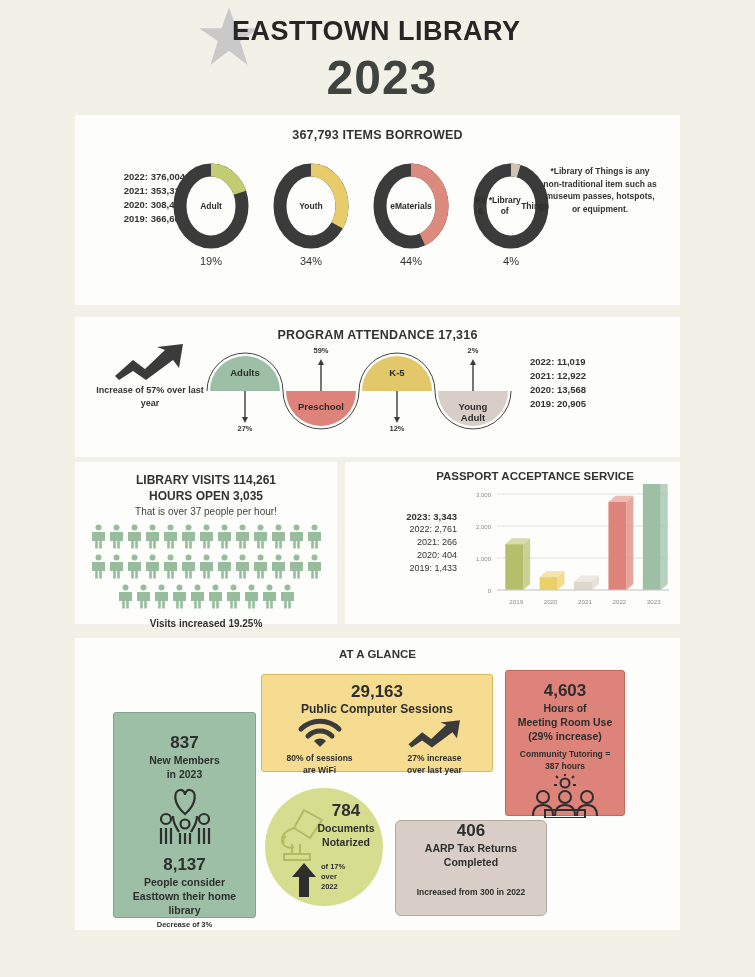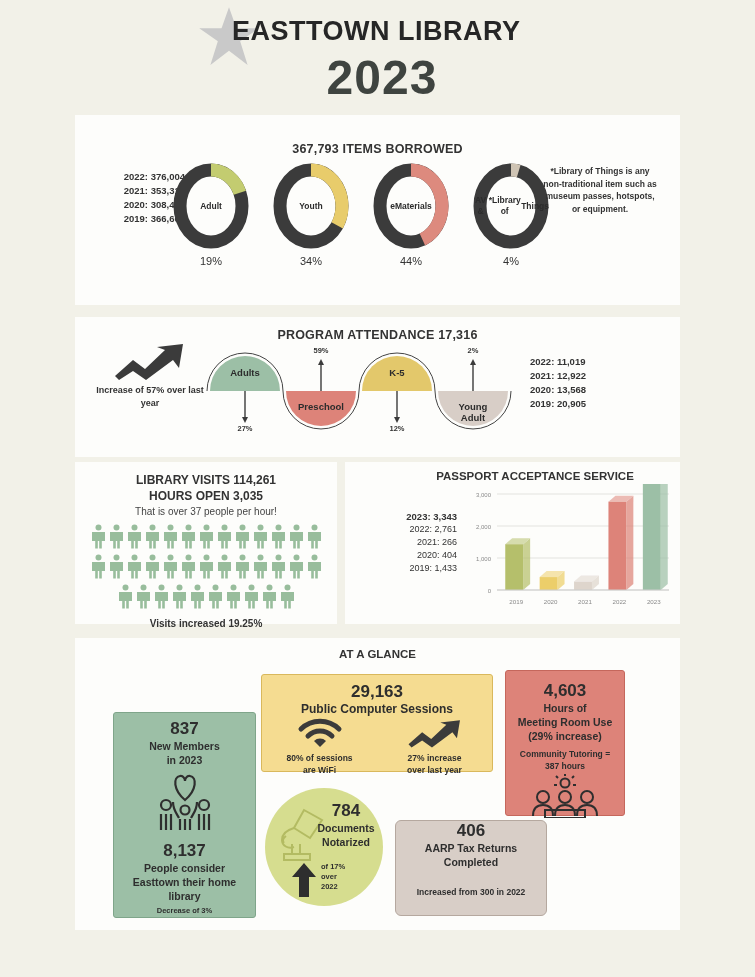--- a/index.html
+++ b/index.html
@@ -88,21 +88,21 @@
   
   #panel-glance{left:75px;top:638px;width:605px;height:292px;}
   .glance-title{text-align:center;font-size:11.5px;font-weight:bold;color:#333;padding-top:10px;}
   .card{position:absolute;box-sizing:border-box;}
   .big{font-size:17px;font-weight:bold;color:#2e2e2e;}
   .med{font-size:10.5px;font-weight:bold;color:#2e2e2e;line-height:14px;}
   .sml{font-size:8.5px;font-weight:bold;color:#2e2e2e;line-height:12px;}
   .xsml{font-size:7.5px;font-weight:bold;color:#2e2e2e;line-height:10px;}
   #card-members{
     left:38px;top:74px;width:143px;height:206px;background:#9cbfa6;
-    border:1px solid #7fa58a;border-radius:3px;text-align:center;padding-top:6px;
+    border:1px solid #7fa58a;border-radius:3px;text-align:center;padding-top:20px;
   }
   #card-computer{
     left:186px;top:36px;width:232px;height:98px;background:#f5dc91;
     border:1px solid #d9b85c;border-radius:3px;text-align:center;padding-top:7px;
   }
   #card-meeting{
     left:430px;top:32px;width:120px;height:146px;background:#dd8379;
     border:1px solid #c5675c;border-radius:3px;text-align:center;padding-top:10px;
   }
   #card-notary{
@@ -121,21 +121,21 @@
 
 <div class="header">
   <svg class="star" viewBox="0 0 100 100">
     <polygon points="50,2 62,36 98,36 68,57 80,95 50,72 20,95 32,57 2,36 38,36" fill="#c9c9c9"></polygon>
   </svg>
   <div class="brand">EASTTOWN LIBRARY</div>
   <div class="year">2023</div>
 </div>
 
 <div class="panel" id="panel-borrowed">
-  <div style="padding-top:27px;">
+  <div style="padding-top:13px;">
     <div class="sec-title">367,793 ITEMS BORROWED</div>
   </div>
   <div class="yearlist" id="borrowed-years" style="left:10px;top:55px;width:100px;">
       <div>2022: 376,004</div>
       <div>2021: 353,318</div>
       <div>2020: 308,423</div>
       <div>2019: 366,609</div>
     </div>
   <div class="donut-row" id="donut-row">
       <div class="donut" style="left: 88px; top: 0px;">

